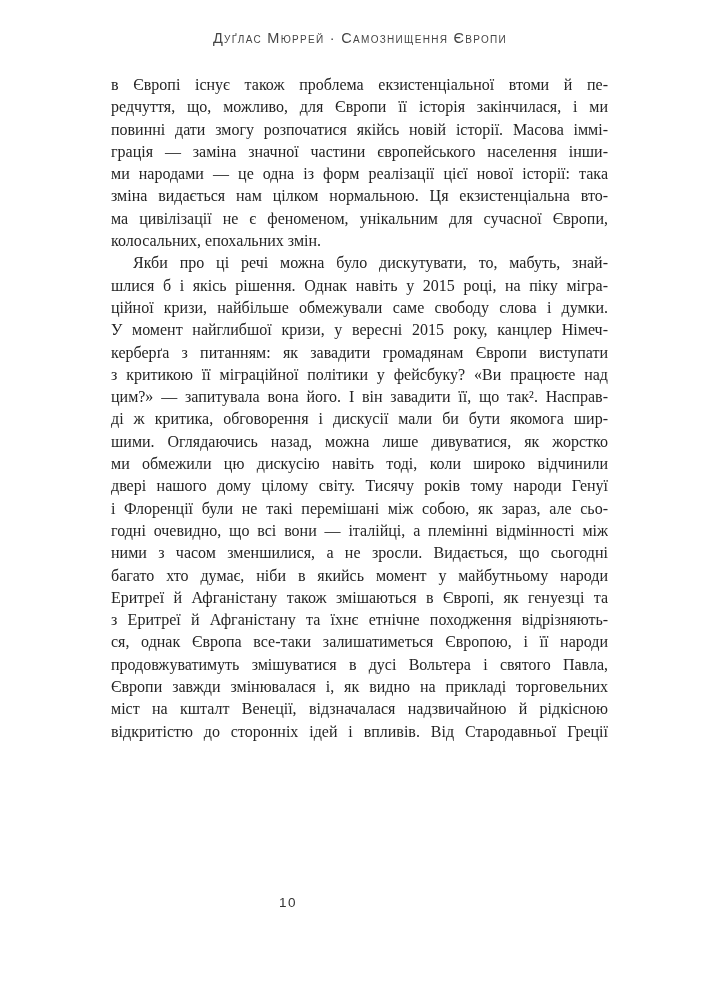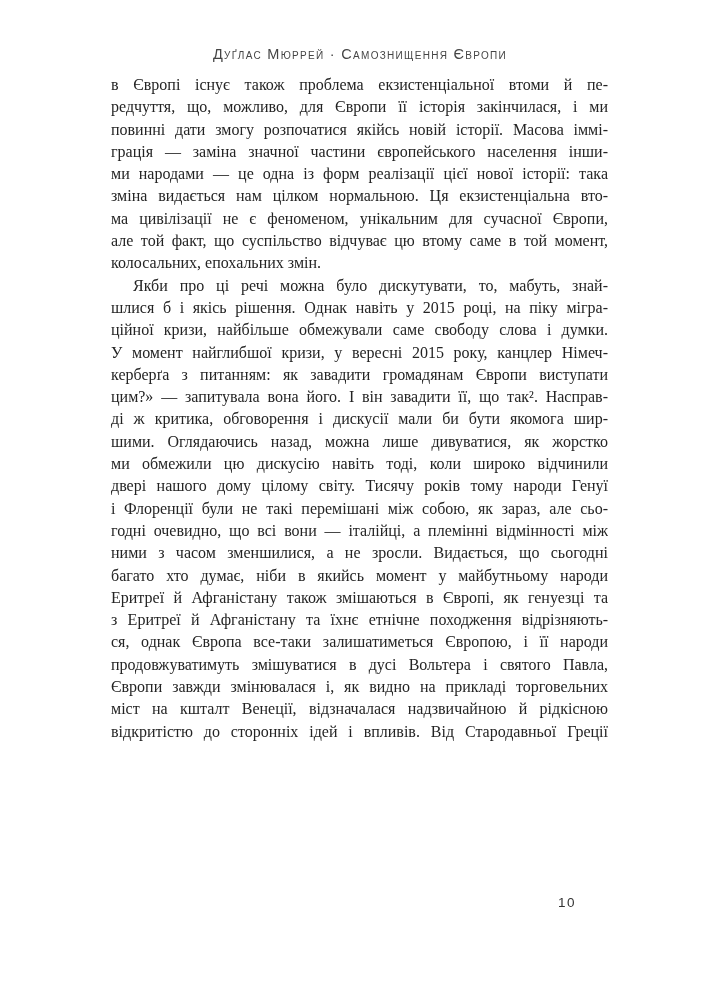--- a/index.html
+++ b/index.html
@@ -13,21 +13,21 @@
     background: #ffffff;
     overflow: hidden;
   }
   .book-page {
     position: absolute;
     inset: 0;
     background: #ffffff;
   }
   .running-head {
     position: absolute;
-    top: 46px;
+    top: 30px;
     left: 0;
     width: 720px;
     text-align: center;
     font-family: "Liberation Sans", sans-serif;
     font-variant: small-caps;
     font-size: 14.5px;
     letter-spacing: 1.3px;
     color: #454545;
     font-weight: 400;
   }
@@ -59,21 +59,21 @@
     text-align-last: justify;
   }
   .line.indent {
     text-indent: 22px;
   }
   .page-number {
     position: absolute;
     top: 895px;
     left: 0;
     width: 576px;
-    text-align: right;
+    text-align: center;
     font-family: "Liberation Sans", sans-serif;
     font-size: 13.5px;
     letter-spacing: 1.5px;
     color: #333333;
   }
 </style>
 </head>
 <body style="background: rgb(255, 255, 255);">
 
 <div class="book-page">
@@ -82,29 +82,29 @@
 
   <div class="text-block" style="color: rgb(36, 36, 36);">
       <div class="paragraph">
         <div class="line">в Європі існує також проблема екзистенціальної втоми й пе-</div>
         <div class="line">редчуття, що, можливо, для Європи її історія закінчилася, і ми</div>
         <div class="line">повинні дати змогу розпочатися якійсь новій історії. Масова іммі-</div>
         <div class="line">грація — заміна значної частини європейського населення інши-</div>
         <div class="line">ми народами — це одна із форм реалізації цієї нової історії: така</div>
         <div class="line">зміна видається нам цілком нормальною. Ця екзистенціальна вто-</div>
         <div class="line">ма цивілізації не є феноменом, унікальним для сучасної Європи,</div>
-        <div class="line">але той факт, що суспільство відчуває цю втому саме в той момент,</div>
         <div class="line last">колосальних, епохальних змін.</div>
       </div>
       <div class="paragraph">
         <div class="line indent">Якби про ці речі можна було дискутувати, то, мабуть, знай-</div>
         <div class="line">шлися б і якісь рішення. Однак навіть у 2015 році, на піку мігра-</div>
         <div class="line">ційної кризи, найбільше обмежували саме свободу слова і думки.</div>
         <div class="line">У момент найглибшої кризи, у вересні 2015 року, канцлер Німеч-</div>
         <div class="line">керберґа з питанням: як завадити громадянам Європи виступати</div>
+        <div class="line">з критикою її міграційної політики у фейсбуку? «Ви працюєте над</div>
         <div class="line">цим?» — запитувала вона його. І він завадити її, що так². Насправ-</div>
         <div class="line">ді ж критика, обговорення і дискусії мали би бути якомога шир-</div>
         <div class="line">шими. Оглядаючись назад, можна лише дивуватися, як жорстко</div>
         <div class="line">ми обмежили цю дискусію навіть тоді, коли широко відчинили</div>
         <div class="line">двері нашого дому цілому світу. Тисячу років тому народи Генуї</div>
         <div class="line">і Флоренції були не такі перемішані між собою, як зараз, але сьо-</div>
         <div class="line">годні очевидно, що всі вони — італійці, а племінні відмінності між</div>
         <div class="line">ними з часом зменшилися, а не зросли. Видається, що сьогодні</div>
         <div class="line">багато хто думає, ніби в якийсь момент у майбутньому народи</div>
         <div class="line">Еритреї й Афганістану також змішаються в Європі, як генуезці та</div>

